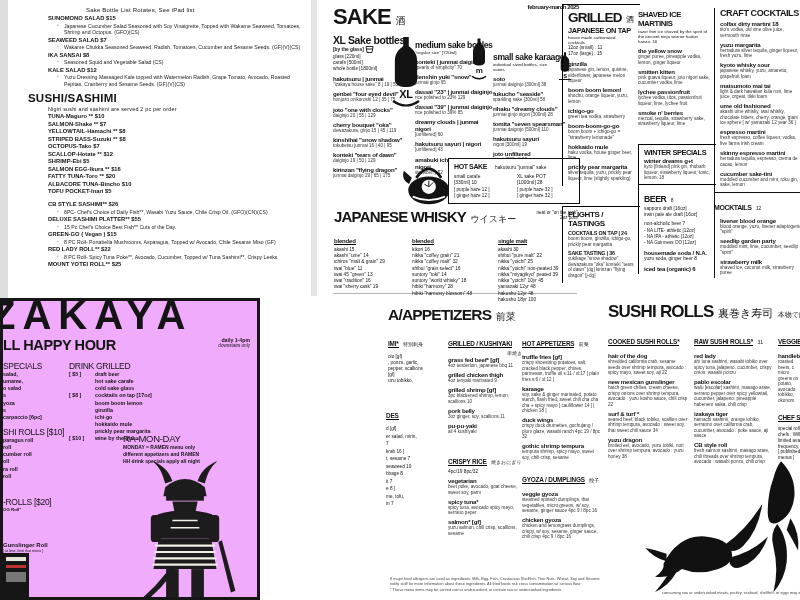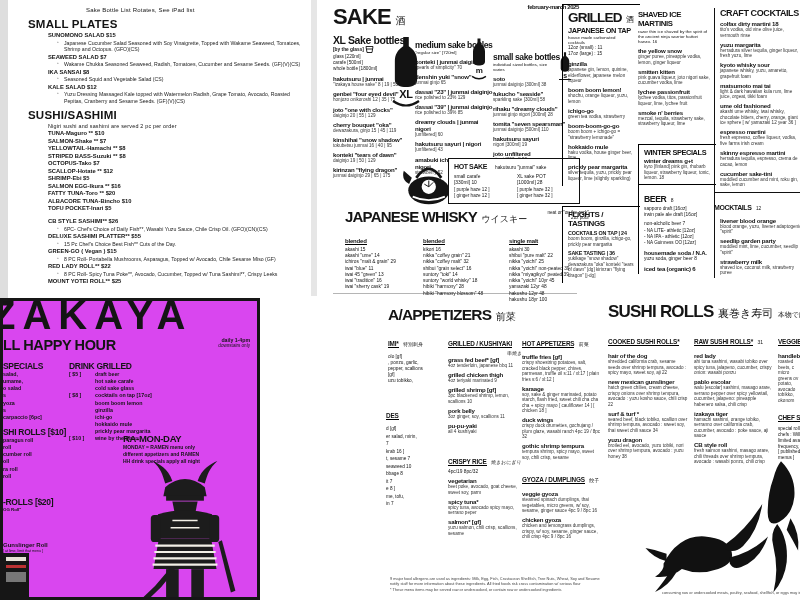--- a/index.html
+++ b/index.html
@@ -15,39 +15,38 @@
   .ad::before{content:"◦";position:absolute;left:-7px;top:-1px;font-size:5px}
   .cn{font-weight:bold;letter-spacing:-.4px}
   .bigh{font-weight:bold;letter-spacing:-.8px;transform:scaleX(.96);transform-origin:left top;white-space:nowrap}
   .sec{font-weight:bold;border-bottom:1px solid #000;display:inline-block;letter-spacing:-.2px}
   .n{font-size:6.1px;font-weight:bold;letter-spacing:-.2px;line-height:1.15}
   .d{font-size:4.6px;line-height:1.2;color:#333;margin:0 0 2.6px 0}
   .ln{font-size:5px;line-height:1.3}
   .bracket{border-left:1px solid #000;border-top:1px solid #000;padding:3px 2px 2px 5px}
   .kanji{font-weight:normal}
   
-  #hhcard{left:0;top:298px;width:254px;height:296px;border:3px solid #161616;background:#d946ef;overflow:hidden}
+  #hhcard{left:0;top:298px;width:254px;height:296px;border:3px solid #161616;background:#f0abfc;overflow:hidden}
   .hh-small{font-size:5.3px;font-weight:bold;line-height:1.35}
-  .hh-h{font-size:8.5px;font-weight:bold;letter-spacing:-.3px}
+  .hh-h{font-size:8.5px;font-weight:normal;letter-spacing:-.3px}
   
   #apppage{left:386px;top:300px;width:414px;height:300px;overflow:hidden}
   .clip{overflow:hidden;white-space:nowrap}
   .fine{font-size:3.9px;color:#444;line-height:1.4}
   svg{display:block}
 </style>
 </head>
 <body>
 
 <div class="abs strip" style="left:0;top:0;width:8px;height:298px"></div>
 <div class="abs strip" style="left:311px;top:0;width:6px;height:296px;background:#e6e6e6"></div>
 <div class="abs" style="left:333px;top:293px;width:244px;height:1px;background:#b5b5b5"></div>
 
 <div class="abs" id="leftpage" style="left:10px;top:2px;width:300px;height:296px;overflow:hidden">
   <div class="t-note" style="margin:5px 0 2px 76px">Sake Bottle List Rotates, See iPad list</div>
-  <div class="h-ar" style="margin-left:18px">SMALL PLATES</div>
   <div style="margin-left:38px">
 
   <div>
         <div class="an">SUNOMONO SALAD $15</div>
         <div class="ad">Japanese Cucumber Salad Seasoned with Soy Vinaigrette, Topped with Wakame Seaweed, Tomatoes, Shrimp and Octopus. (GFO)(CS)</div>
       </div>
       <div>
         <div class="an">SEAWEED SALAD $7</div>
         <div class="ad">Wakame Chukka Seasoned Seaweed, Radish, Tomatoes, Cucumber and Sesame Seeds. (GF)(V)(CS)</div>
       </div>
@@ -205,21 +204,21 @@
     <svg width="14" height="28" viewBox="0 0 26 56" style="margin:0 auto">
         <path fill="#131313" d="M10,1h6v10c6,4 9,9 9,16v20c0,6-6,8-12,8S1,53 1,47V27c0-7 3-12 9-16z"></path>
       </svg>
     <div class="cn" style="font-size:8px">m</div>
     <svg width="16" height="6" viewBox="0 0 30 8" style="margin:0 auto">
         <path d="M2,1 Q15,10 28,1" fill="none" stroke="#131313" stroke-width="2.6"></path>
       </svg>
   </div>
 
   <div class="abs" style="left:166px;top:52px;width:84px">
-    <div class="cn" style="font-size:8.6px">small sake bottles</div>
+    <div class="cn" style="font-size:8.6px">small sake karaage</div>
     <div style="font-size:4.4px;margin-bottom:3px;width:60px">individual sized bottles, size varies</div>
     <div>
 
     <div>
           <div class="n">soto</div>
           <div class="d">junmai daiginjo [300ml]  38</div>
         </div>
         <div>
           <div class="n">fukucho "seaside"</div>
           <div class="d">sparkling sake [300ml]  58</div>
@@ -268,21 +267,21 @@
       <div class="ln" style="font-size:4.6px">[ ginger haze 12 ]</div>
     </div>
     <div class="abs" style="left:68px;top:15px;width:58px">
       <div class="ln" style="font-size:4.9px">XL sake POT</div>
       <div class="ln" style="font-size:4.9px">[1000ml]  28</div>
       <div class="ln" style="font-size:4.6px">[ purple haze 32 ]</div>
       <div class="ln" style="font-size:4.6px">[ ginger haze 32 ]</div>
     </div>
   </div>
 
-  <div class="abs" style="left:18px;top:208px;width:246px">
+  <div class="abs" style="left:7px;top:208px;width:246px">
     <span class="bigh" style="font-size:15px">JAPANESE WHISKY</span>
     <span class="kanji" style="font-size:9px">ウイスキー</span>
     <div class="abs" style="right:2px;top:2px;text-align:right">
       <div style="font-size:4.6px">neat or  "on the rock"</div>
       <div style="font-size:4.6px">2oz pour</div>
     </div>
     <div style="display:flex;gap:6px;margin-top:3px">
       <div style="width:72px">
         <div class="sec" style="font-size:6px">blended</div>
         <div>

